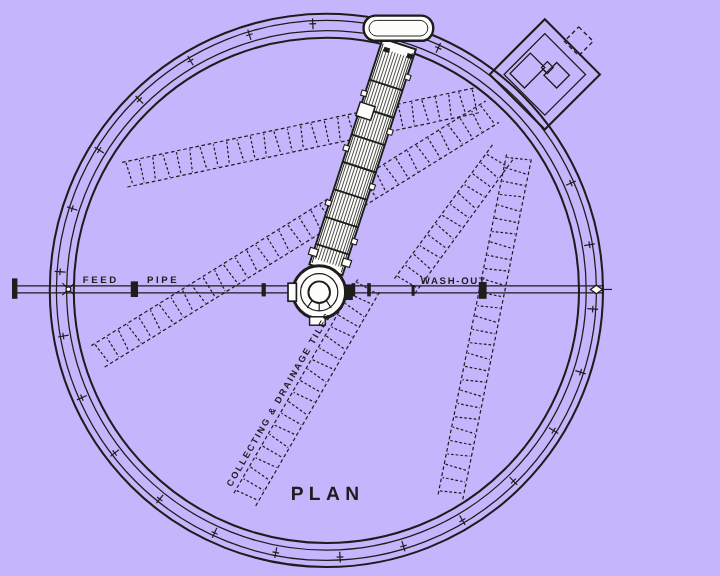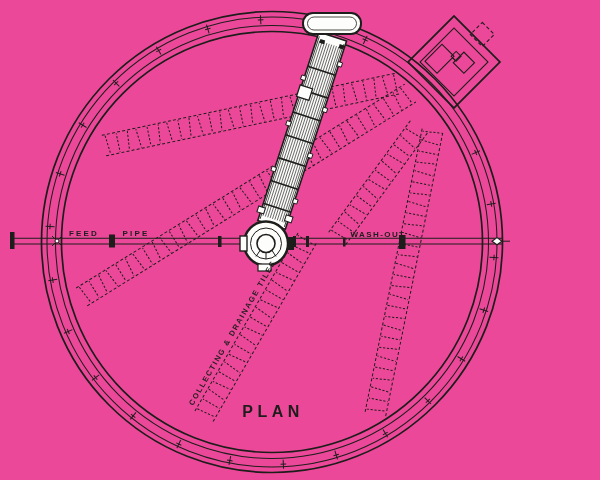--- a/index.html
+++ b/index.html
@@ -1,16 +1,16 @@
 <!DOCTYPE html>
 <html><head>
 <meta charset="utf-8">
 <style>
   html,body{margin:0;padding:0;background:#ffffff;}
-  .stage{width:600px;height:480px;background:#ec4899;position:relative;overflow:hidden;}
+  .stage{width:600px;height:480px;background:#c4b5fd;position:relative;overflow:hidden;}
   svg{display:block;}
   text{font-family:"Liberation Sans", sans-serif;font-weight:700;}
   .lbl-small{font-size:8px;letter-spacing:2.2px;}
   .lbl-wash{font-size:8px;letter-spacing:1.4px;}
   .lbl-tiles{font-size:7.6px;letter-spacing:1.6px;}
   .lbl-plan{font-size:16px;letter-spacing:4.5px;}
 </style>
 </head>
 <body>
 

